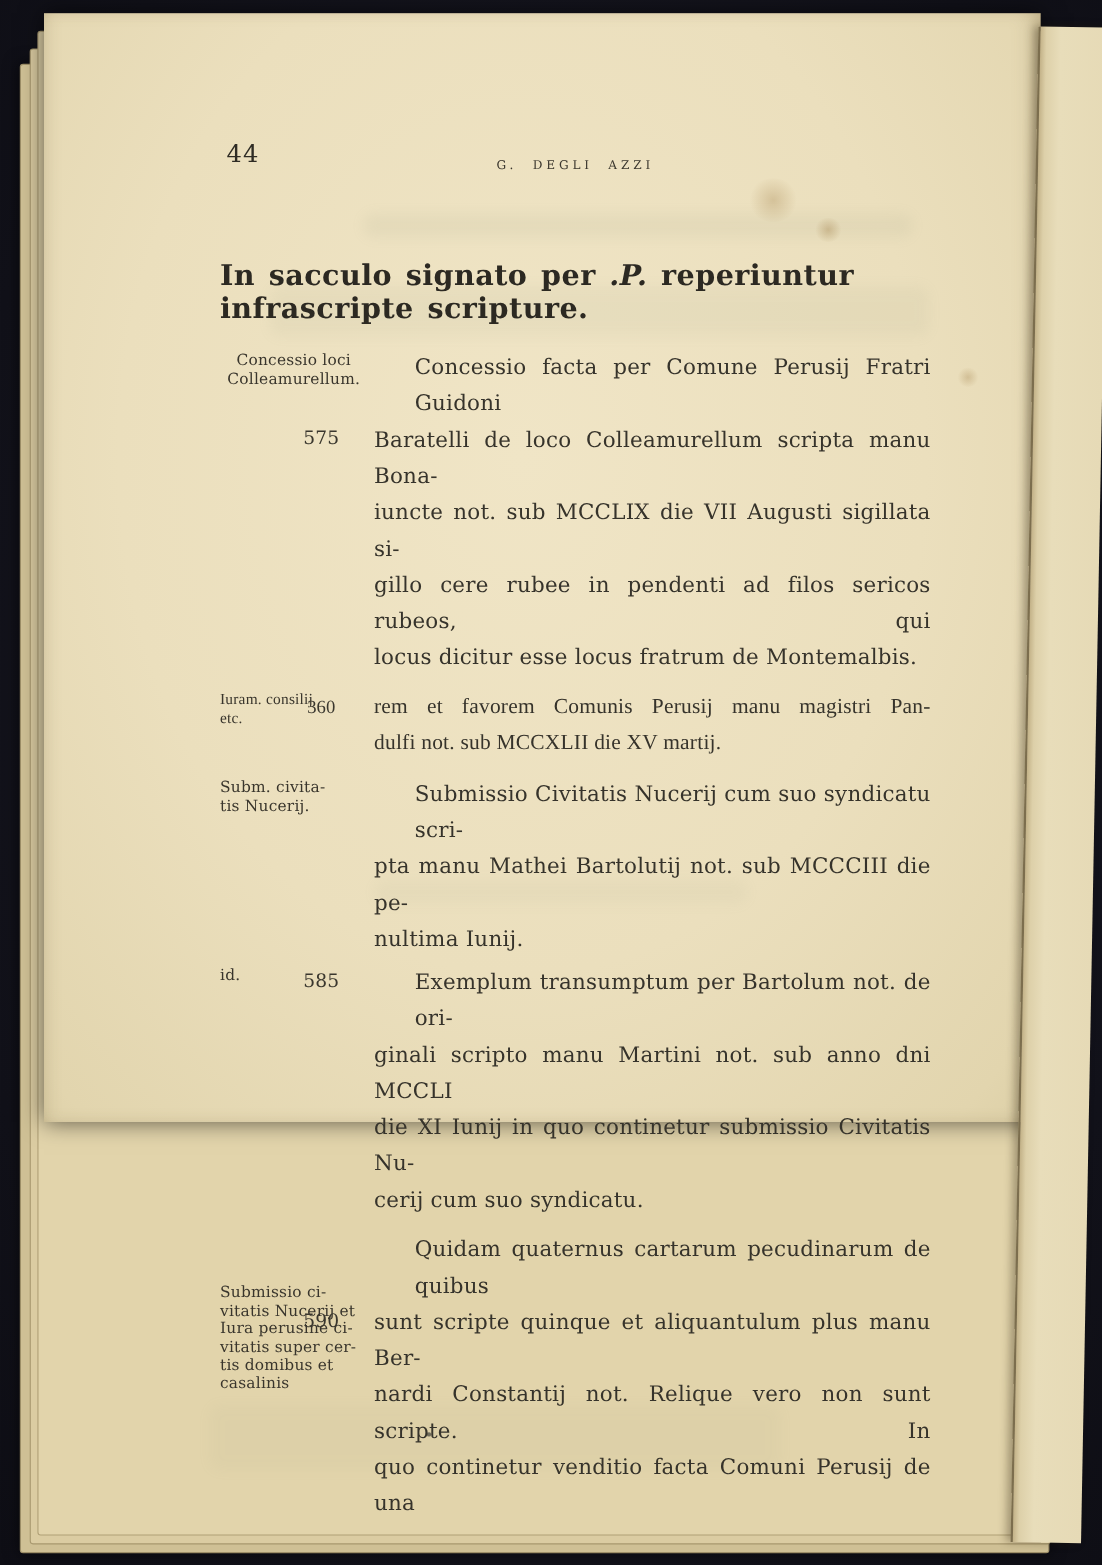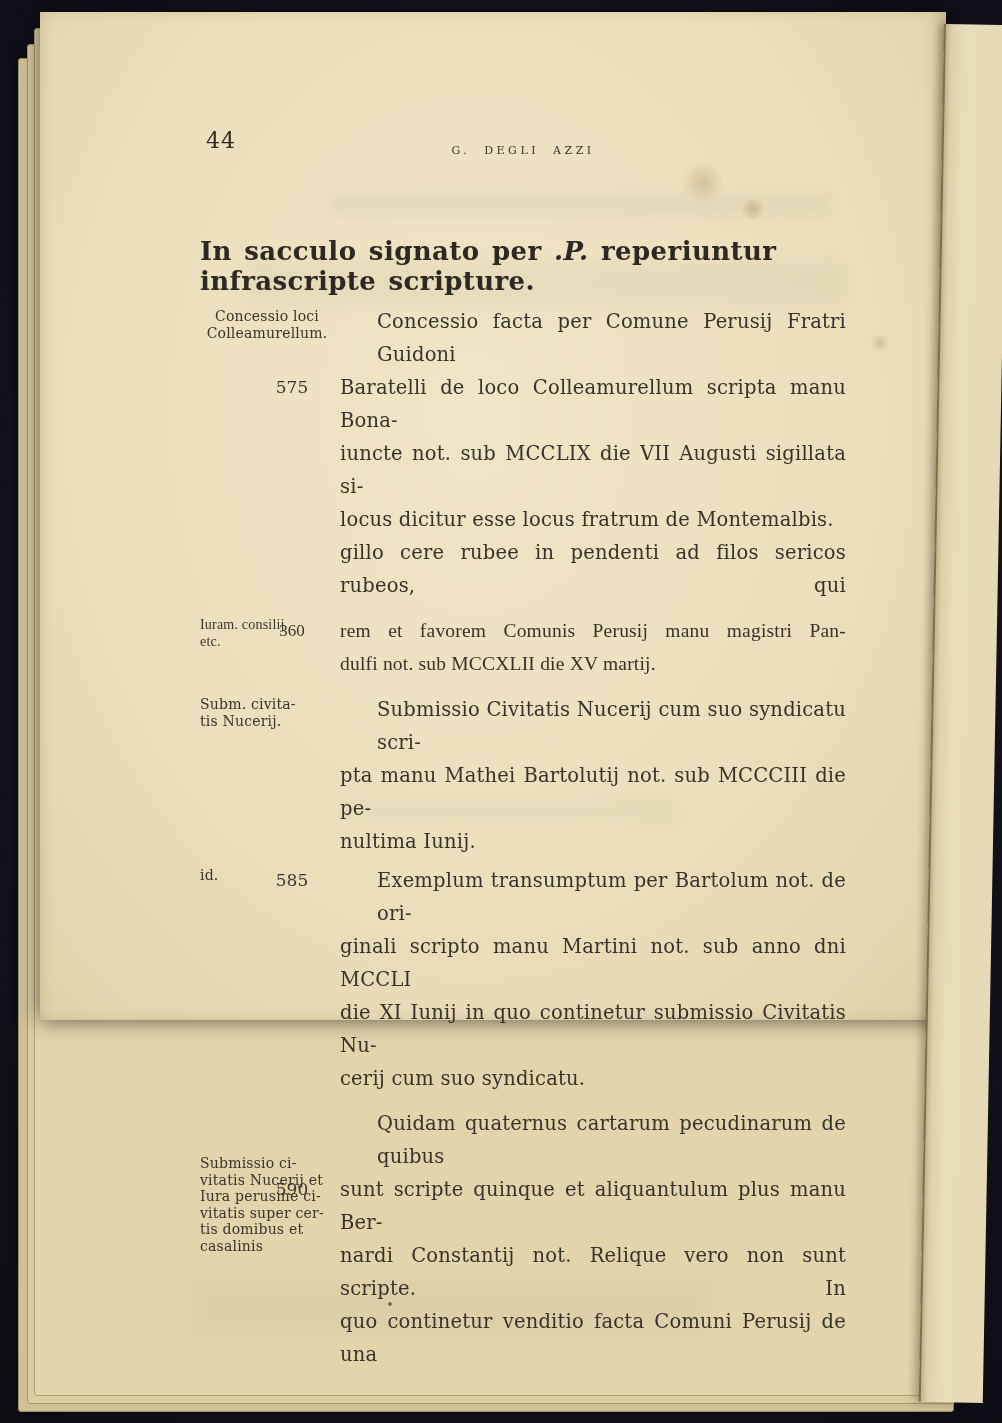--- a/index.html
+++ b/index.html
@@ -36,21 +36,21 @@
   .fox{background:radial-gradient(circle,#9c7a42 0%,rgba(156,122,66,0) 70%);border-radius:50%;}
   .speck{background:#4a4a42;border-radius:50%;opacity:.75;}
 
   .content{position:absolute;left:160px;top:0;width:646px;height:100%;}
   .page-number{position:absolute;left:6px;top:116px;font-size:22px;letter-spacing:1px;color:#2f2c24;}
   .running-header{position:absolute;left:0;top:132px;width:100%;text-align:center;font-size:11px;letter-spacing:3.5px;word-spacing:7px;color:#3a362d;}
   .heading{position:absolute;left:0;top:224px;width:100%;text-align:left;font-size:26px;font-weight:bold;letter-spacing:.4px;word-spacing:3px;color:#2c2922;}
   .heading .emph{font-style:italic;}
 
   .entries{position:absolute;left:0;top:293px;width:100%;}
-  .entry{position:relative;padding-left:140px;}
+  .entry{position:relative;padding-left:140px;margin-top:12px;}
   .entry:nth-of-type(2){margin-top:12px;font-family:Liberation Serif, serif;}
   .entry:nth-of-type(3){margin-top:13px;}
   .entry:nth-of-type(4){margin-top:6px;}
   .entry:nth-of-type(5){margin-top:12px;}
   .margin-note{position:absolute;left:0;top:3px;width:134px;font-size:14px;line-height:16.5px;color:#39352c;letter-spacing:.2px;}
   .entry:nth-of-type(1) .margin-note{text-align:center;}
   .entry:nth-of-type(5) .margin-note{top:48px;}
   .note-line{display:block;}
   .line{position:relative;line-height:33px;font-size:19.5px;color:#36332b;}
   .lnum{position:absolute;left:-86px;width:76px;text-align:center;top:0;font-size:17px;line-height:33px;color:#3a372e;}
@@ -91,25 +91,25 @@
             <div class="line first">
               <span class="btext">Concessio facta per Comune Perusij Fratri Guidoni</span>
             </div>
             <div class="line">
               <span class="lnum">575</span>
               <span class="btext">Baratelli de loco Colleamurellum scripta manu Bona-</span>
             </div>
             <div class="line">
               <span class="btext">iuncte not. sub MCCLIX die VII Augusti sigillata si-</span>
             </div>
+            <div class="line">
+              <span class="btext">gillo cere rubee in pendenti ad filos sericos rubeos, qui</span>
+            </div>
             <div class="line last">
               <span class="btext">locus dicitur esse locus fratrum de Montemalbis.</span>
-            </div>
-            <div class="line">
-              <span class="btext">gillo cere rubee in pendenti ad filos sericos rubeos, qui</span>
             </div>
           </section>
           <section class="entry">
             <div class="margin-note">
               <span class="note-line">Iuram. consilij</span>
               <span class="note-line">etc.</span>
             </div>
             <div class="line">
               <span class="lnum">360</span>
               <span class="btext">rem et favorem Comunis Perusij manu magistri Pan-</span>

